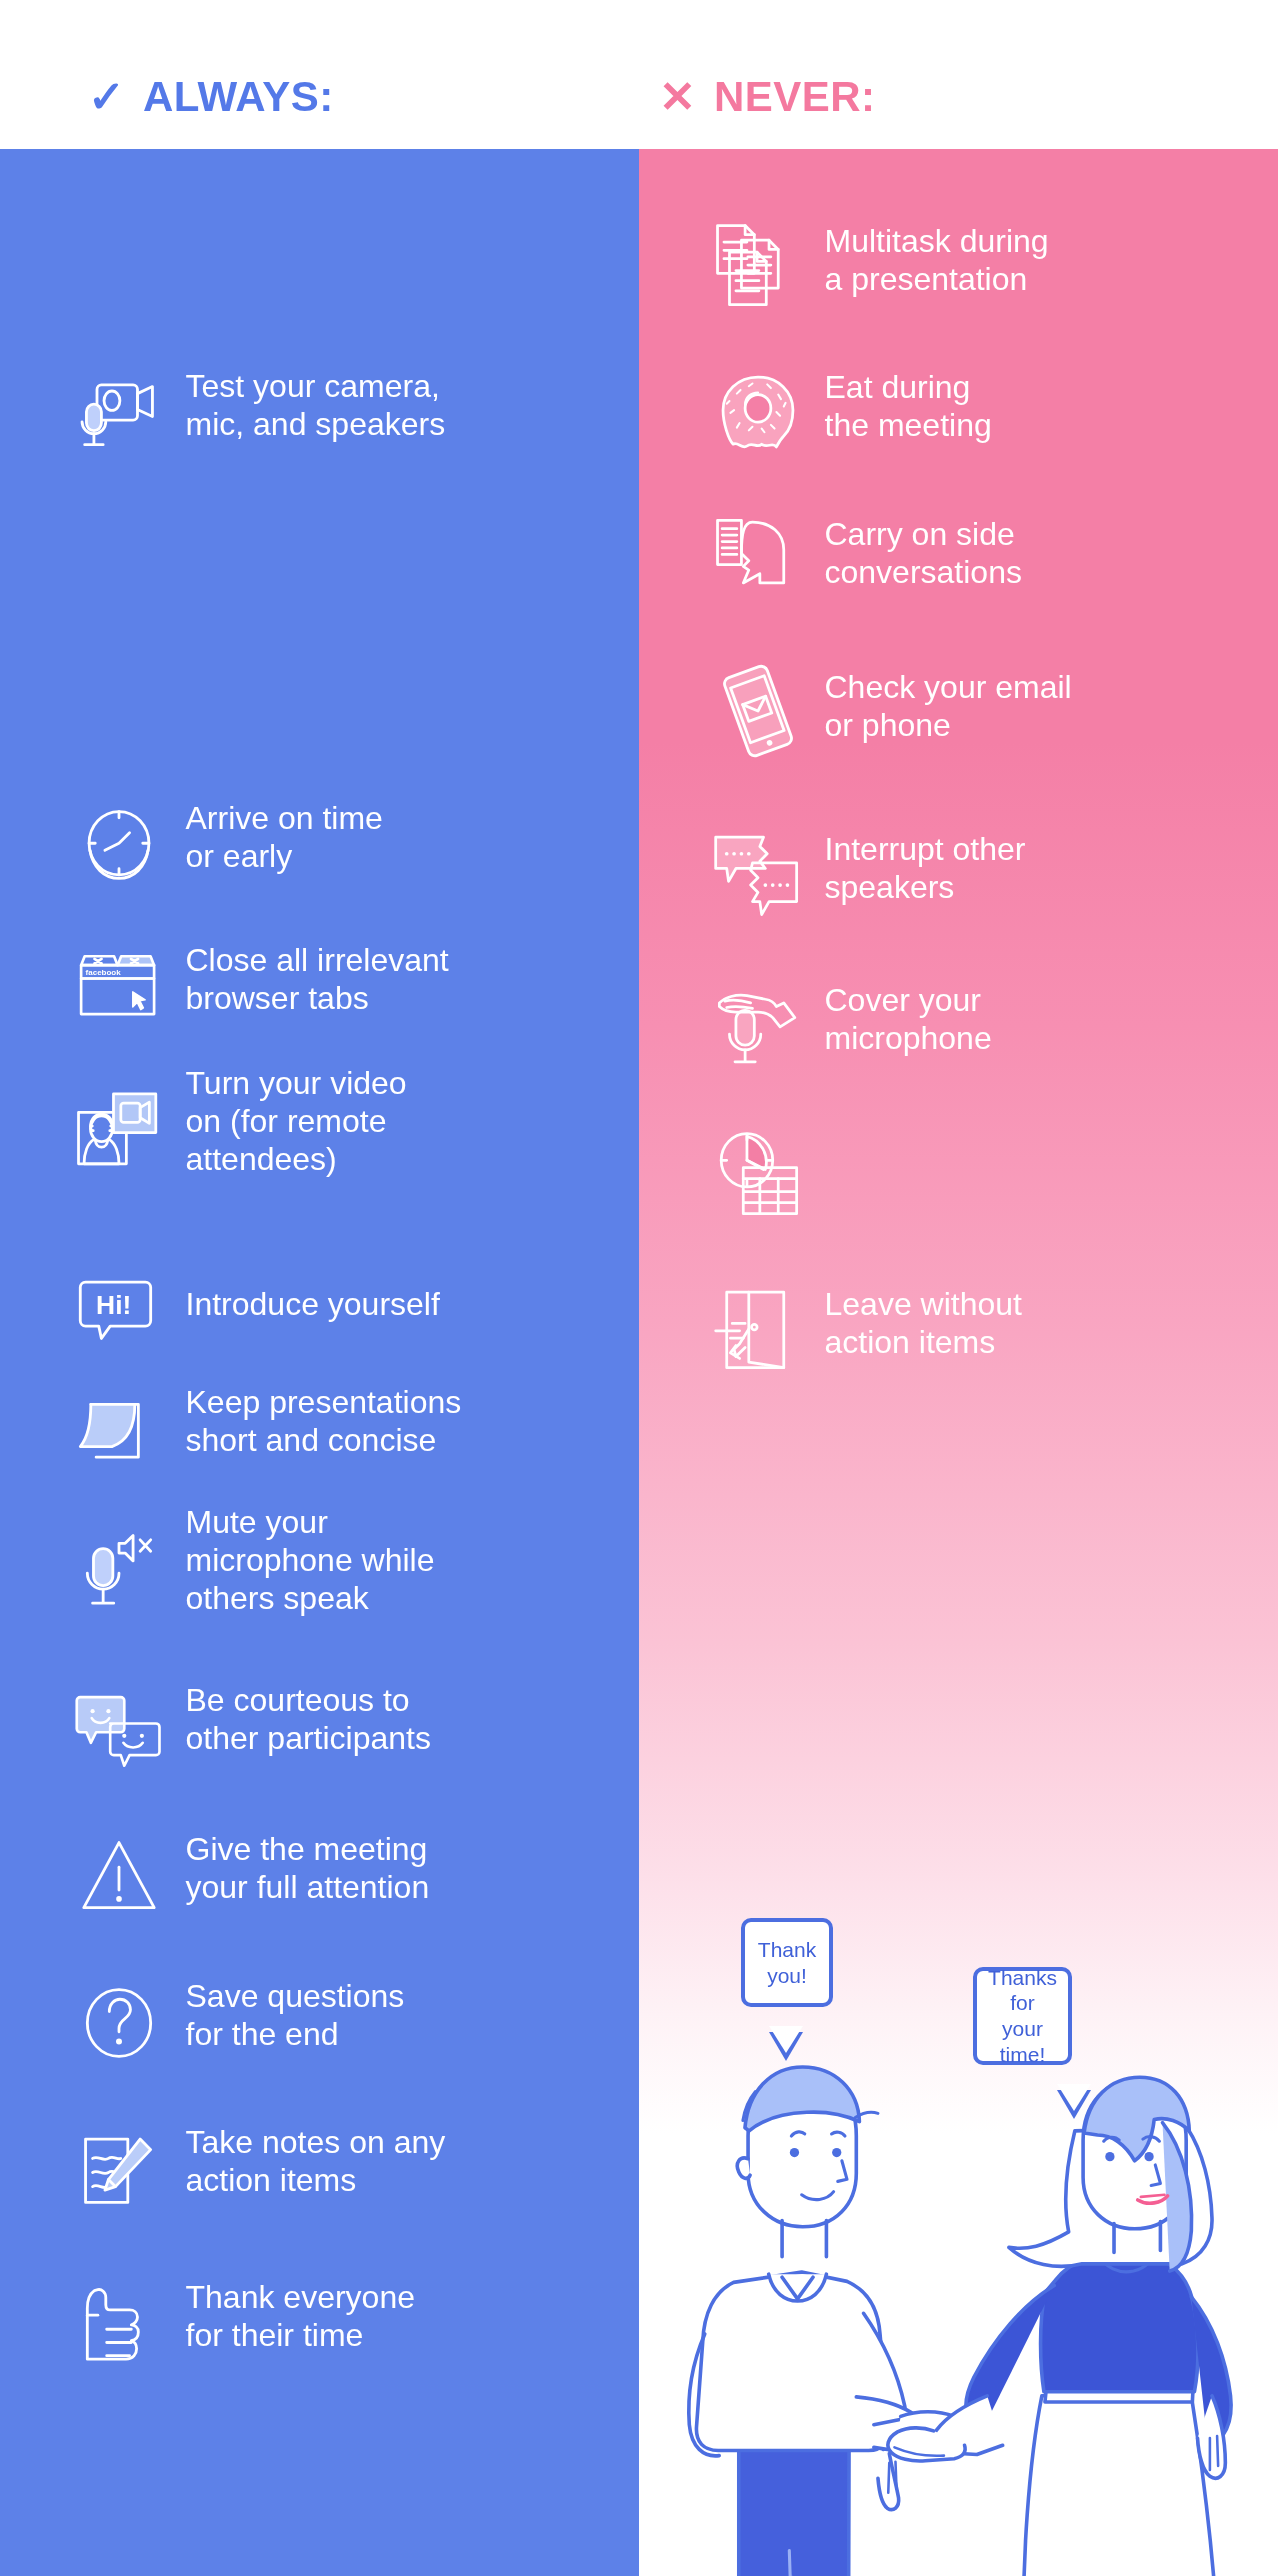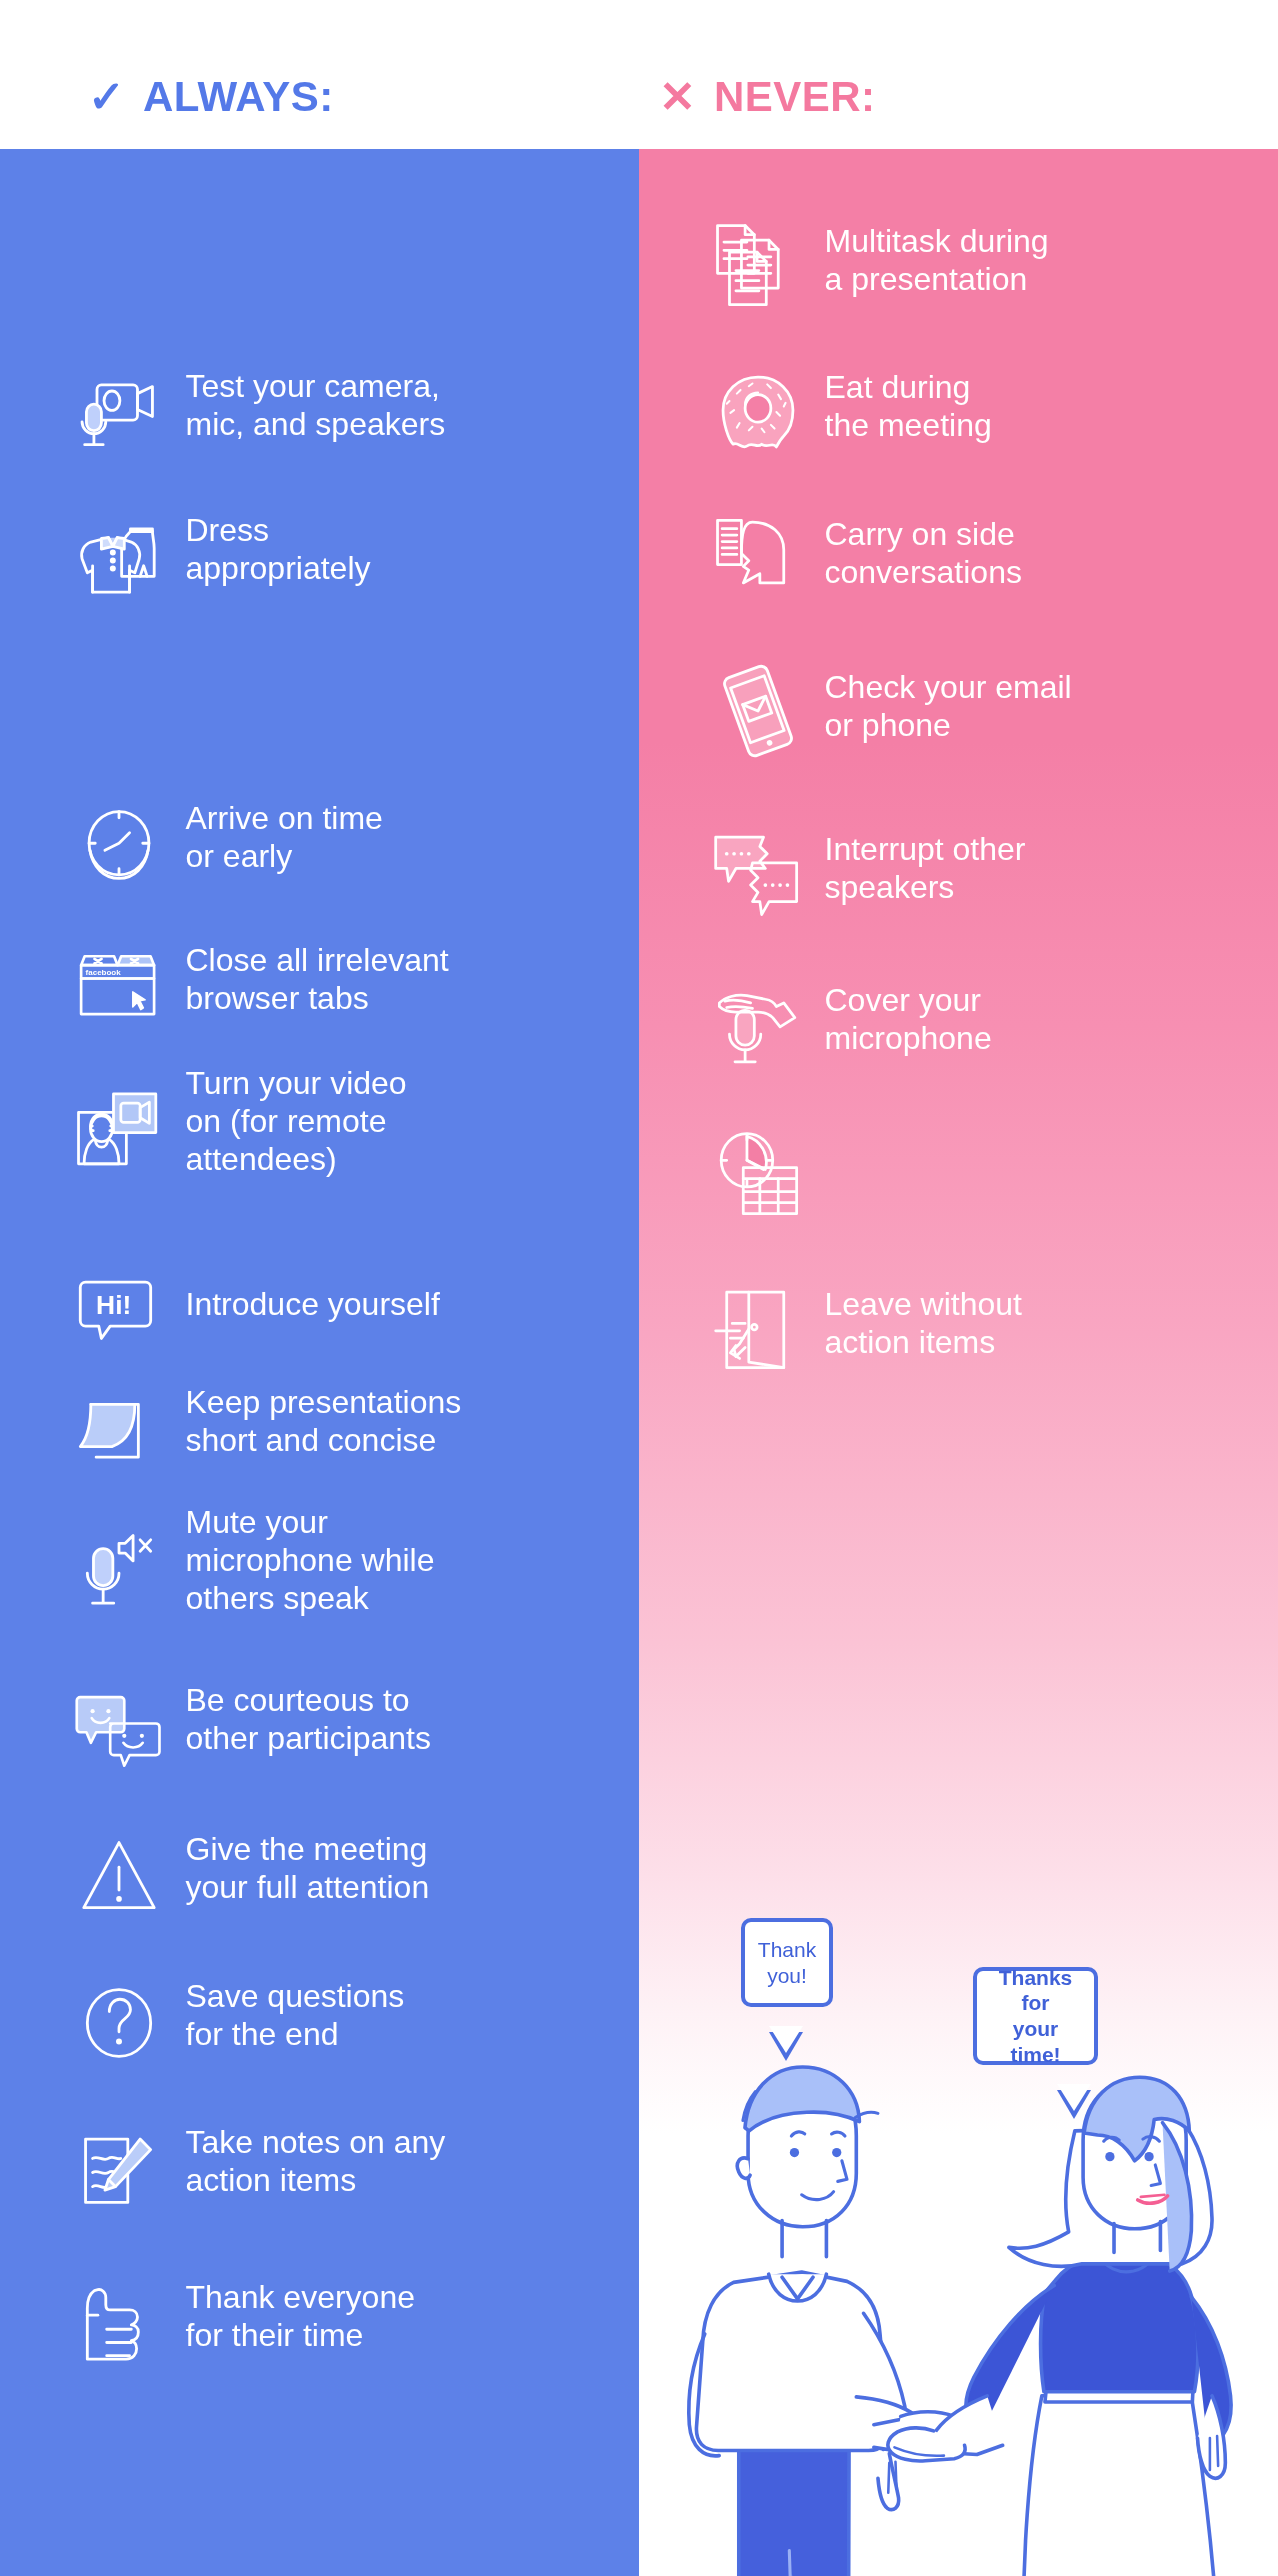--- a/index.html
+++ b/index.html
@@ -125,21 +125,21 @@
   .bubble .tail:after {
     content:"";
     position:absolute;
     top:-5.7px; left:0;
     width: 0; height: 0;
     border-left: 17.5px solid transparent;
     border-right: 17.5px solid transparent;
     border-top: 27px solid #ffffff;
   }
   #bubble-thank-you { left: 741px; top: 1918px; width: 92px; height: 89px; }
-  #bubble-thanks-time { left: 973px; top: 1967px; width: 125px; height: 98px; font-weight: bold; }
+  #bubble-thanks-time { left: 973px; top: 1967px; width: 99px; height: 98px; }
 
   
   #illustration {
     position: absolute;
     left: 647px;
     top: 2035px;
     width: 632px;
     height: 835px;
   }
 </style>
@@ -170,39 +170,20 @@
           <path d="M71 28 L88 20 L88 54 L71 46 Z"></path>
           <rect x="13" y="40" width="17" height="30" rx="8.5" fill="#bfd0fb" stroke="#ffffff"></rect>
           <path d="M8 60 a13.5 13.5 0 0 0 27 0"></path>
           <path d="M21.5 73.5 L21.5 86 M11 86 L32 86"></path>
         </svg>
       </span>
       <span class="label">Test your camera,
 mic, and speakers</span>
     </div>
 
-    <div class="item" style="top:349px">
-      <span class="icon-box">
-        <svg width="88" height="88" viewBox="0 0 100 100" fill="none" stroke="#ffffff" stroke-width="3.2" stroke-linecap="round" stroke-linejoin="round">
-          <path d="M63 21 L63 18 L88 18 L88 21 Z"></path>
-          <path d="M63 21 C57 27 53 33 53 40 L53 72 L90 72 L90 40 C90 33 88 26 88 21"></path>
-          <path d="M74 72 L78 60 L82 72"></path>
-          <path d="M38 28 L18 33 C10 36 6 44 8 52 L14 68 L20 65 L20 90 L62 90 L62 65 L68 68 L73 52 C75 44 71 36 64 33 L48 28"></path>
-          <path d="M38 28 L43 38 L48 28" fill="#bfd0fb" stroke="#ffffff"></path>
-          <path d="M30 29 L38 28 L43 38 L30 41 Z" fill="#cfdcfc" stroke="#ffffff"></path>
-          <path d="M56 29 L48 28 L43 38 L56 41 Z" fill="#cfdcfc" stroke="#ffffff"></path>
-          <circle cx="43" cy="45" r="1.8" fill="#ffffff"></circle>
-          <circle cx="43" cy="54" r="1.8" fill="#ffffff"></circle>
-          <circle cx="43" cy="63" r="1.8" fill="#ffffff"></circle>
-          <path d="M20 60 L20 90 M62 60 L62 90"></path>
-        </svg>
-      </span>
-      <span class="label">Dress
-appropriately</span>
-    </div>
 
 
     <div class="item" style="top:637px">
       <span class="icon-box">
         <svg width="88" height="88" viewBox="0 0 100 100" fill="none" stroke="#ffffff" stroke-width="3.2" stroke-linecap="round" stroke-linejoin="round">
           <ellipse cx="50" cy="48" rx="34" ry="36"></ellipse>
           <path d="M17 56 C20 75 33 88 50 88 C67 88 80 75 83 56"></path>
           <path d="M50 12 L50 19 M50 77 L50 84 M16 48 L23 48 M77 48 L84 48"></path>
           <path d="M50 48 L34 56 M50 48 L62 36"></path>
         </svg>

